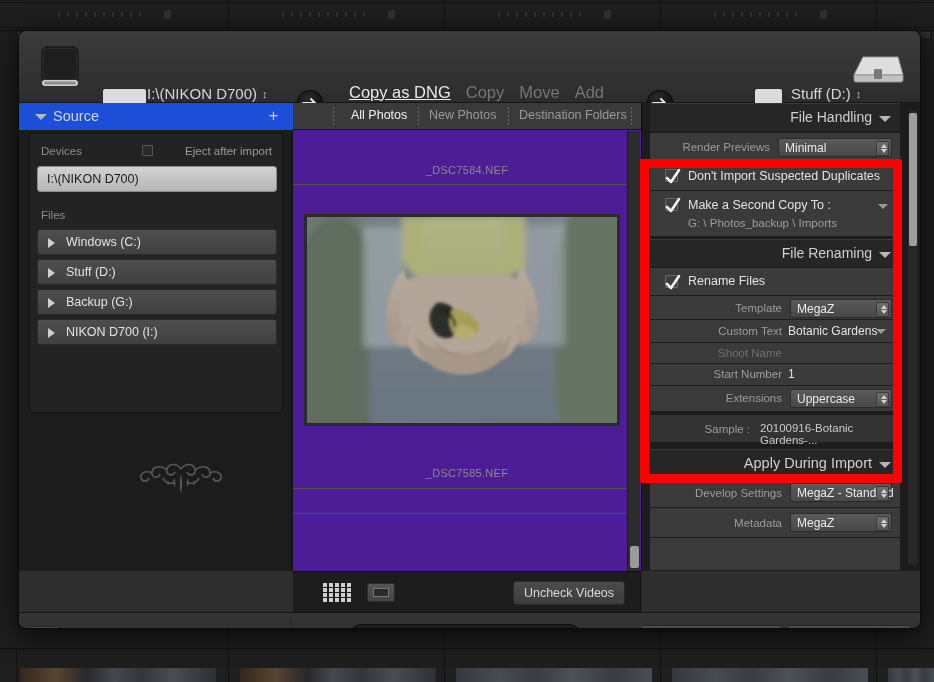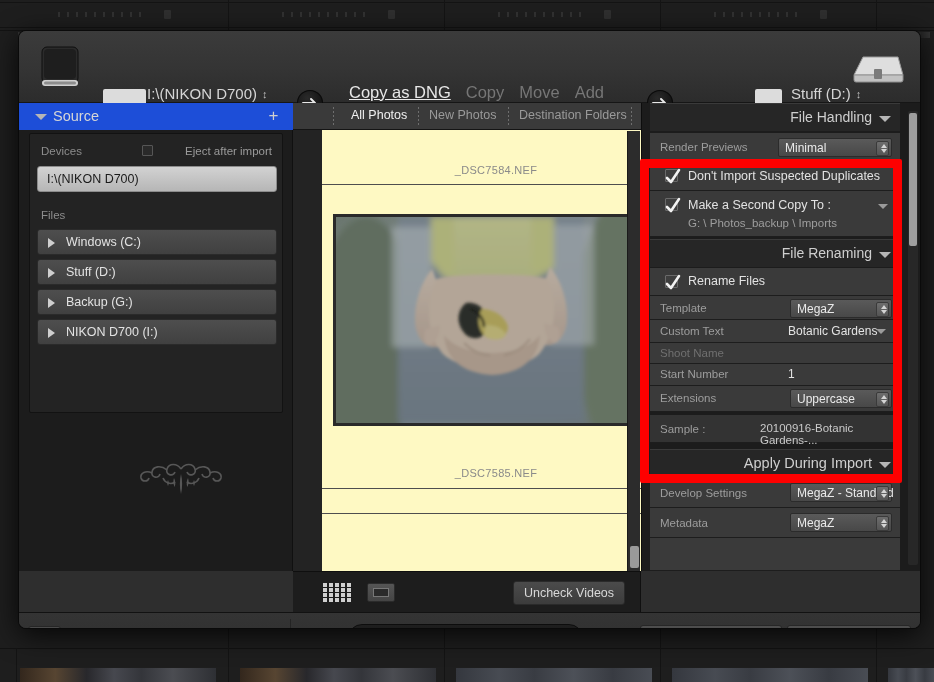--- a/index.html
+++ b/index.html
@@ -202,22 +202,21 @@
     position: absolute; top: 5px; font-size: 12.5px; color: #9a9a9a;
   }
   .ctab.active { color: #f0f0f0; }
   .tab-sep {
     position: absolute; top: 4px; width: 1px; height: 19px;
     background: repeating-linear-gradient(180deg,#6e6e6e 0 2px,transparent 2px 4px);
   }
 
   #photo-area {
     position: absolute; left: 0; top: 27px; width: 348px; height: 441px;
-    background: #fef9c3;
-    margin-left: 29px;
+    background: #4c1d95;
   }
   .strip-sep { position: absolute; left: 0; width: 348px; height: 1px; background: #4e4e4e; }
   .fname {
     position: absolute; width: 348px; text-align: center;
     font-size: 11px; color: #8a8a8a; letter-spacing: .3px;
   }
   #photo-frame {
     position: absolute; left: 11px; top: 84px; width: 316px; height: 212px;
     background: #2a2a2a; padding: 3px;
   }
@@ -249,21 +248,21 @@
     position: absolute; right: 28px; top: 5px; font-size: 14px; color: #cfcfcf;
   }
   .sec-hdr .tri { right: 9px; top: 12px; }
 
   .prow {
     position: absolute; left: 8px; width: 250px;
     background: #3a3a3a; border-bottom: 1px solid #1d1d1d;
   }
   .prow.dark { background: #333; }
   .rlabel {
-    position: absolute; font-size: 11.5px; color: #9d9d9d; text-align: left;
+    position: absolute; font-size: 11.5px; color: #9d9d9d; text-align: right;
   }
   .rvalue { position: absolute; font-size: 12px; color: #e3e3e3; }
 
   .combo {
     position: absolute; height: 19px;
     background: linear-gradient(180deg,#5a5a5a,#484848);
     border: 1px solid #2b2b2b; border-radius: 2px;
   }
   .combo .cv {
     position: absolute; left: 6px; top: 2px; font-size: 12px; color: #eaeaea;

